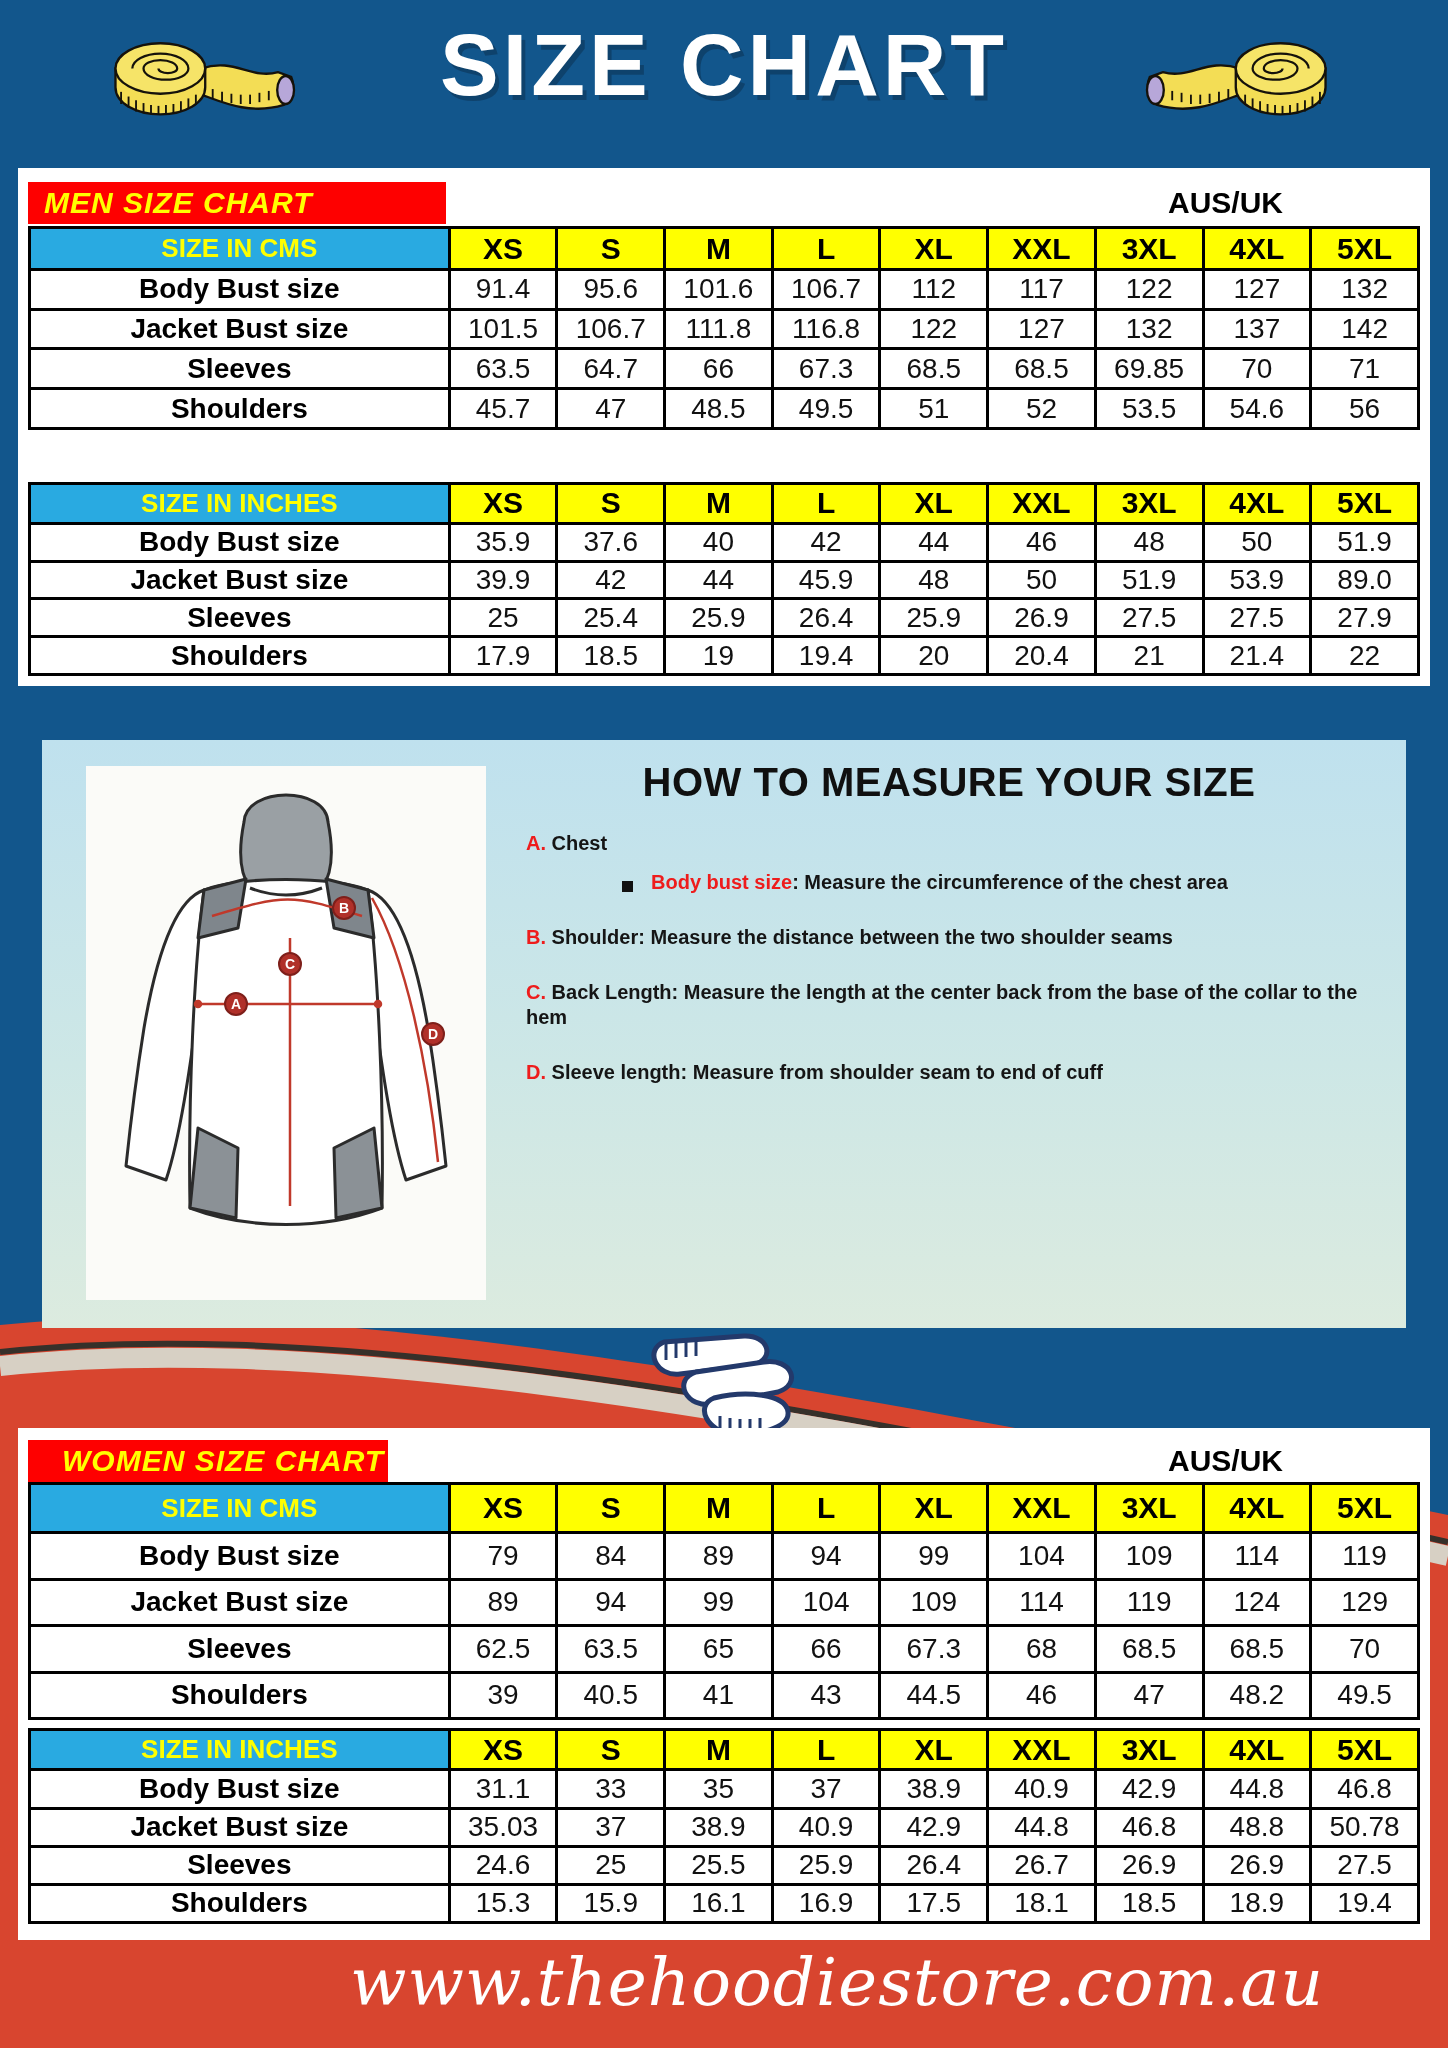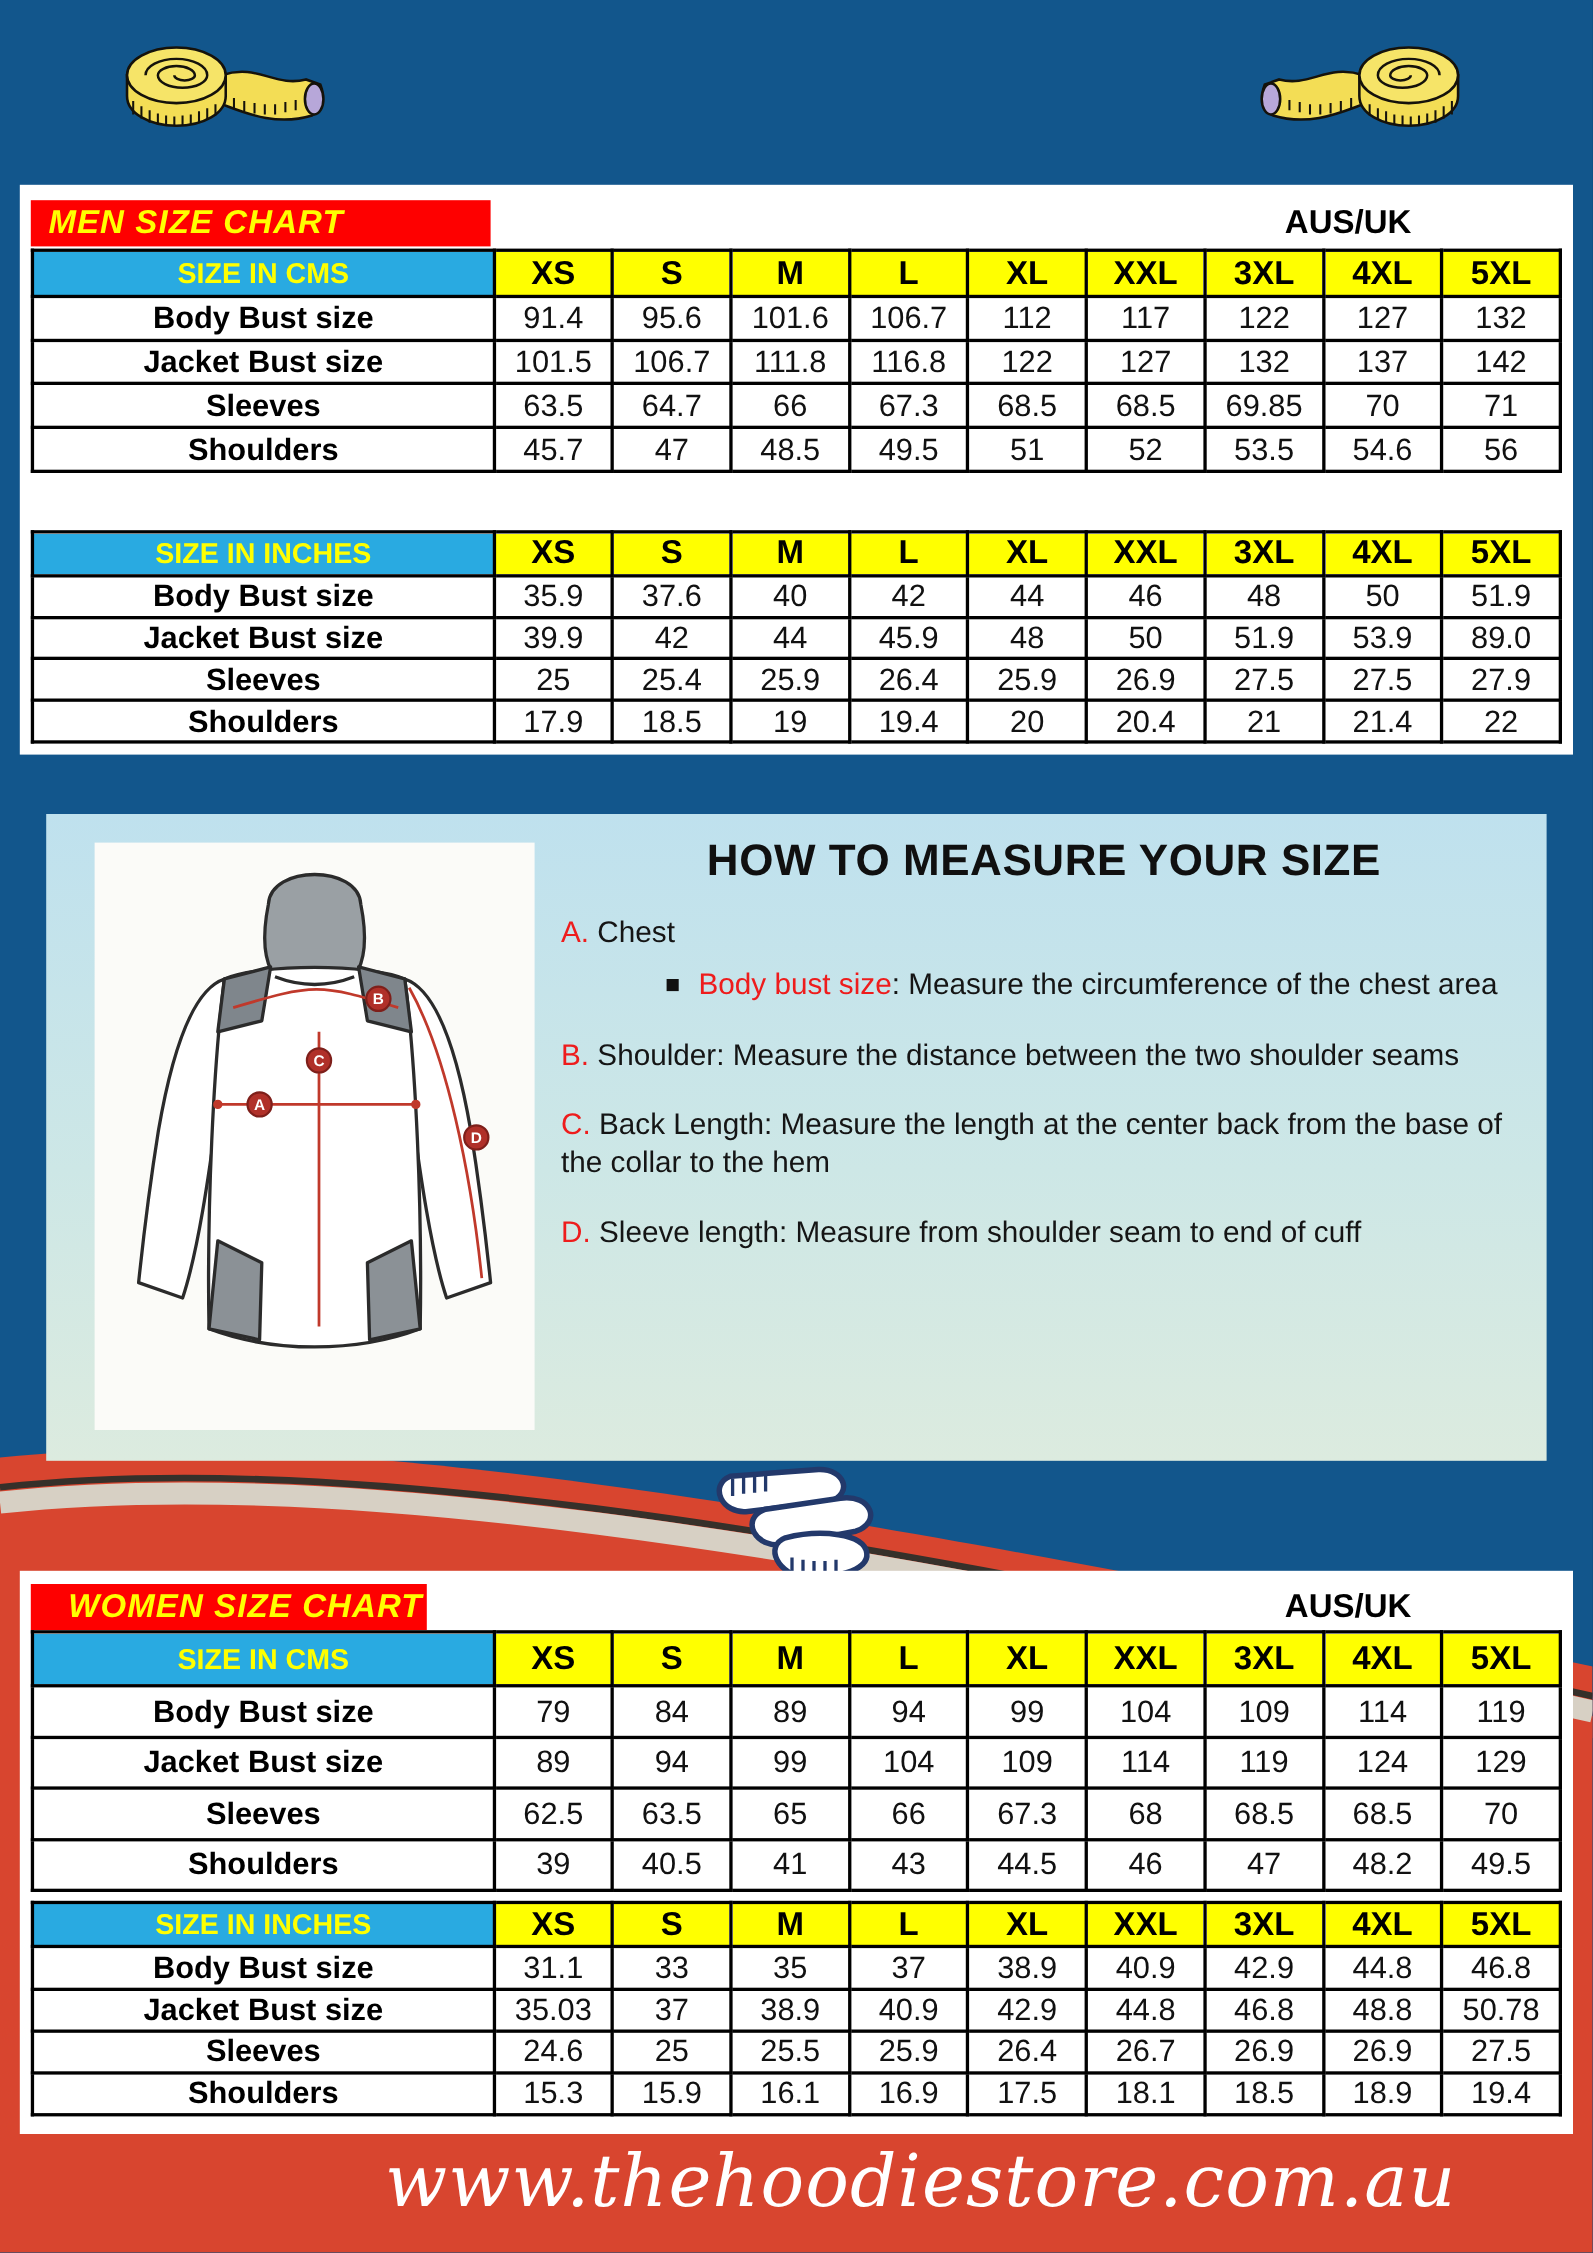--- a/index.html
+++ b/index.html
@@ -48,21 +48,21 @@
   td.rowlabel{text-align:left;font-weight:bold;font-size:28px;padding-left:12px;color:#000;}
   td.value{font-size:28px;color:#111;font-weight:normal;font-family:"Liberation Sans",sans-serif;}
 
   
   .howto{position:absolute;left:42px;top:740px;width:1364px;height:588px;
     background:linear-gradient(180deg,#bfe1ee 0%,#cde7e6 55%,#dcebdf 100%);}
   .diagram-box{position:absolute;left:44px;top:26px;width:400px;height:534px;background:#fbfbf8;}
   .howto-text{position:absolute;left:468px;top:6px;width:878px;}
   .howto-heading{margin:14px 0 0 0;text-align:center;font-size:40px;font-weight:bold;
     color:#101010;letter-spacing:.5px;}
-  .instr{margin-top:26px;font-size:27px;font-weight:normal;color:#151515;line-height:1.25;}
+  .instr{margin-top:26px;font-size:20px;font-weight:bold;color:#151515;line-height:1.25;margin-left:16px;}
   .instr-item{margin-top:30px;}
   .instr-item:first-child{margin-top:0;}
   .red{color:#ee1c1c;}
   .bullets{margin:8px 0 0 96px;}
   .bullet-row{display:flex;margin-top:14px;}
   .bullet-sq{flex:0 0 11px;width:11px;height:11px;background:#111;margin:11px 18px 0 0;}
   .bullet-text{flex:1;text-align:justify;}
 
   
   .mid-tape{position:absolute;left:636px;top:1332px;width:190px;height:108px;}
@@ -108,20 +108,21 @@
         <line x1="94" y1="68" x2="94" y2="79"></line>
         <line x1="112" y1="62" x2="112" y2="72"></line>
           <line x1="122" y1="65" x2="122" y2="75"></line>
         <line x1="132" y1="67" x2="132" y2="77"></line>
           <line x1="142" y1="68" x2="142" y2="78"></line>
         <line x1="152" y1="68" x2="152" y2="78"></line>
           <line x1="162" y1="66" x2="162" y2="76"></line>
         <line x1="172" y1="64" x2="172" y2="74"></line>
       </g>
     </svg>
+    <div class="page-title">SIZE CHART</div>
     <svg class="tape tape-right" viewBox="0 0 230 95">
       <g stroke="#15120b" stroke-width="2.5">
         <path d="M100,40 C135,28 152,52 182,44 L196,49 C201,60 197,75 188,79 C152,90 122,76 100,68 Z" fill="#f3dd55"></path>
         <ellipse cx="190" cy="63" rx="9" ry="15" fill="#b7a7d9"></ellipse>
         <path d="M8,40 L8,60 C8,77 30,89 56,89 C82,89 104,77 104,60 L104,40 Z" fill="#f3dd55"></path>
         <ellipse cx="56" cy="40" rx="48" ry="27" fill="#f6e468"></ellipse>
         <path d="M26,40 a30,16 0 1 1 60,0 a24,12 0 1 1 -48,0 a18,9 0 1 1 36,0 a10,5 0 1 1 -20,0" fill="none" stroke-width="2.4"></path>
       </g>
       <g stroke="#15120b" stroke-width="2">
         <line x1="14" y1="65" x2="14" y2="78"></line>

